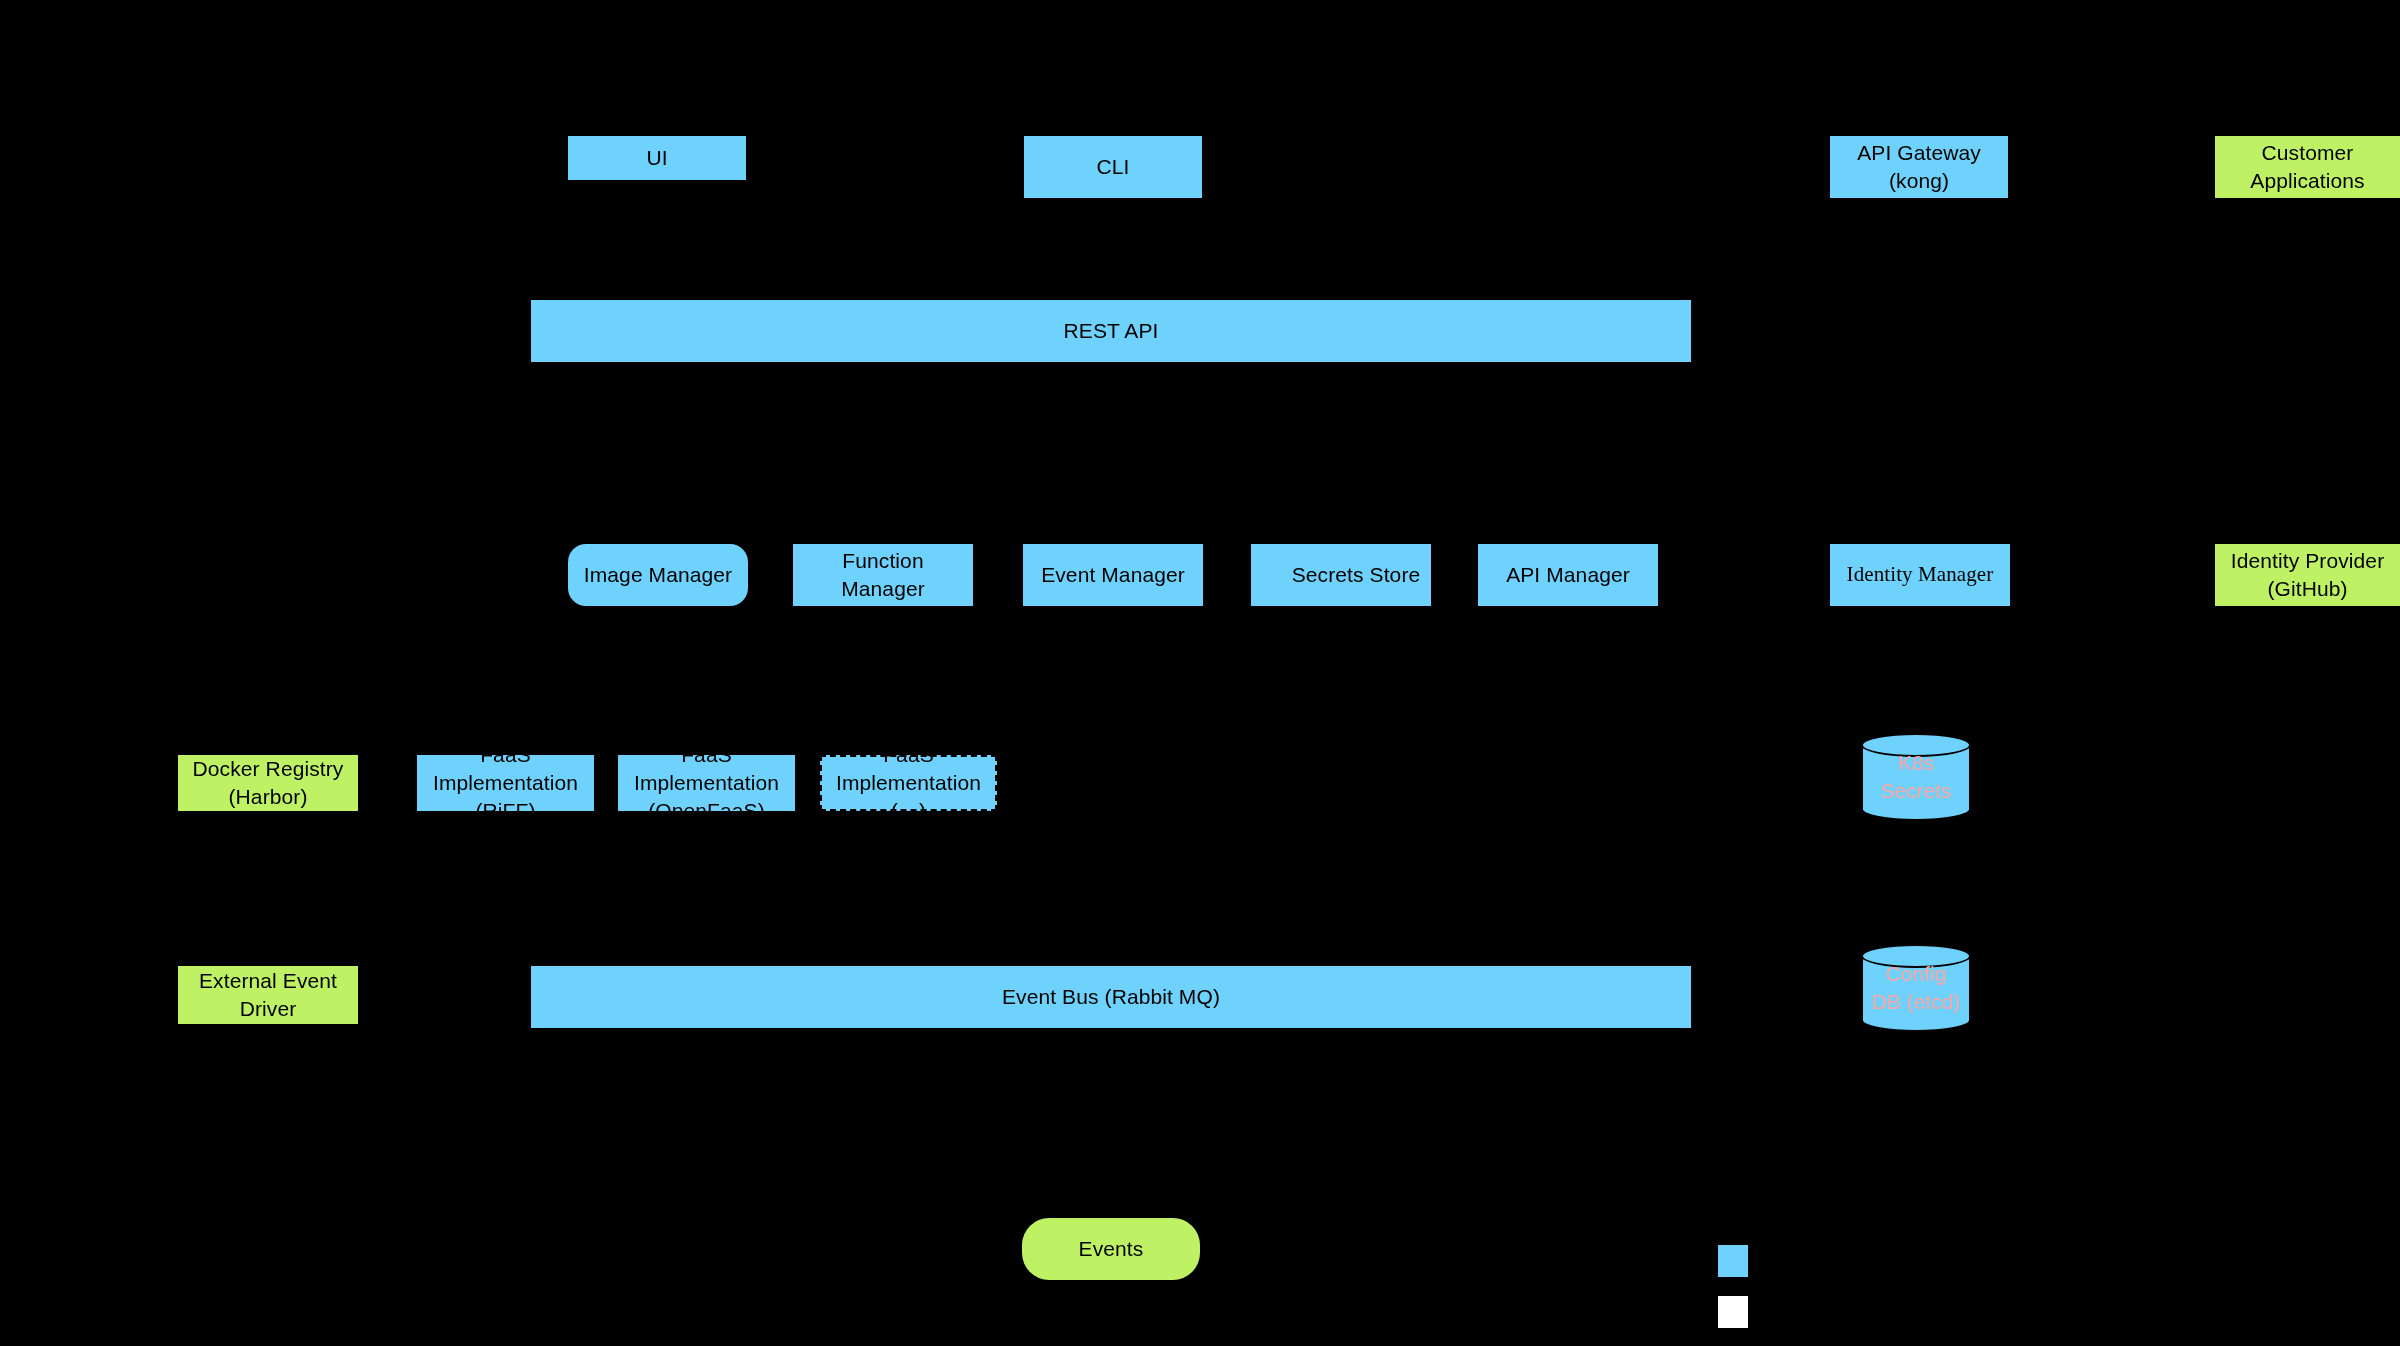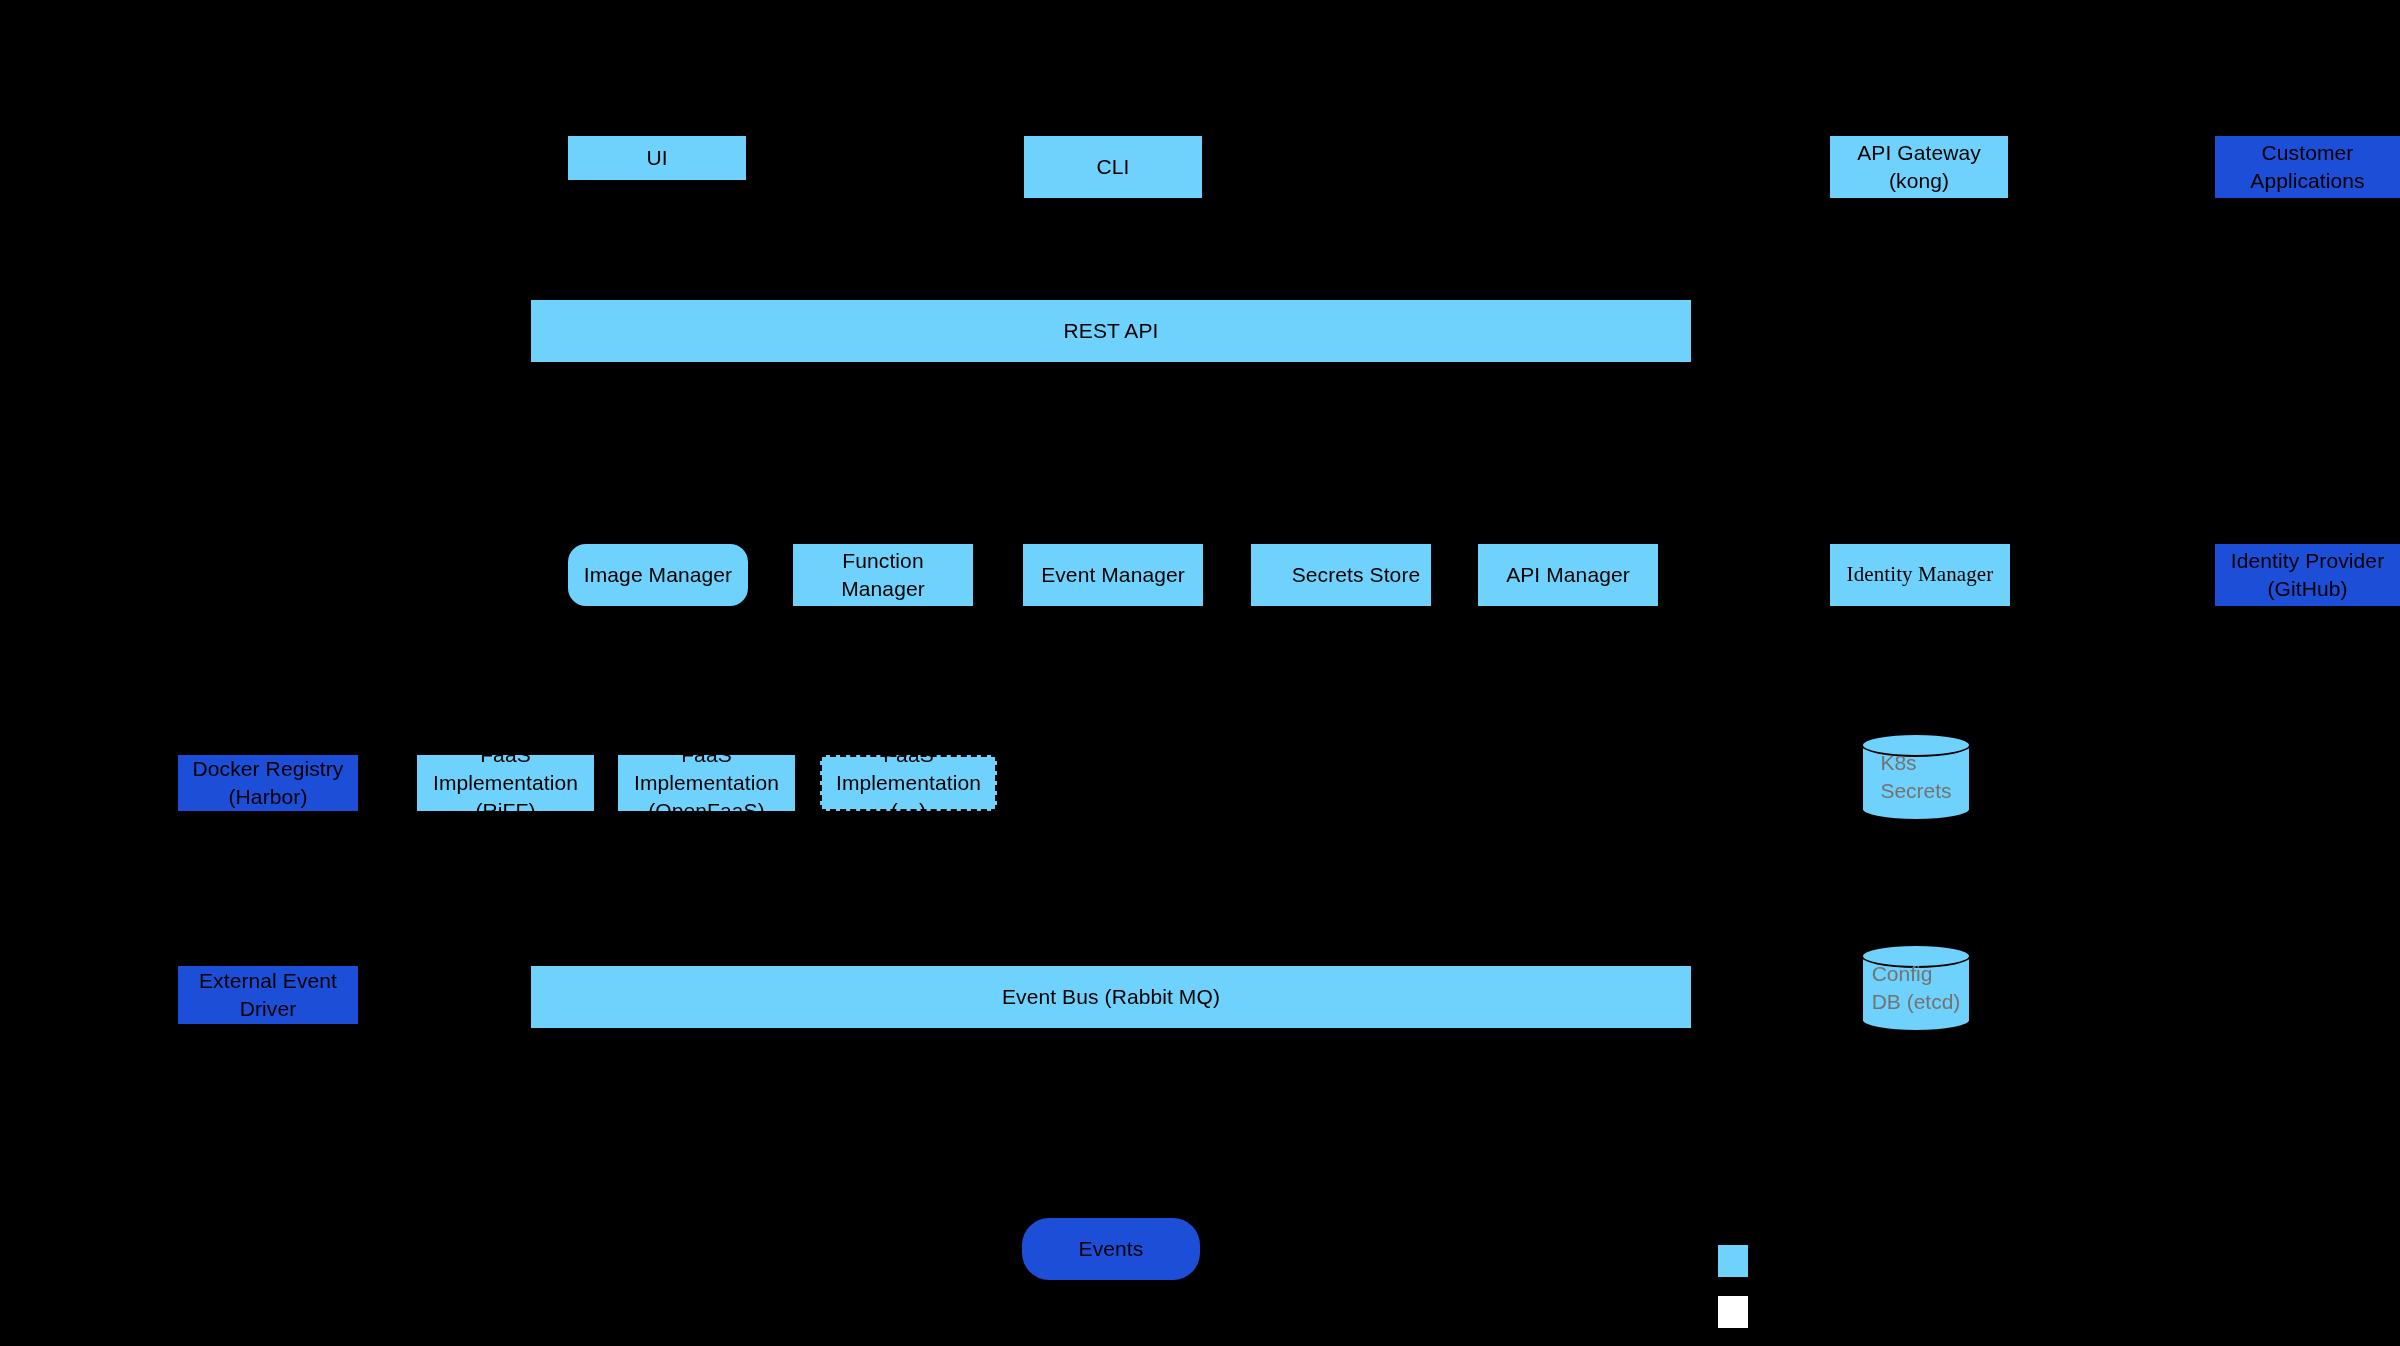--- a/index.html
+++ b/index.html
@@ -24,21 +24,21 @@
     justify-content: center;
     text-align: center;
     color: #000000;
     font-size: 21px;
     line-height: 1.32;
     letter-spacing: 0.1px;
     padding: 2px 6px;
     white-space: pre-line;
   }
   .fill-blue  { background: #6FD2FC; }
-  .fill-white { background: #1d4ed8; }
+  .fill-white { background: #bef264; }
   .border-dashed { border: 2px dashed #000000; }
   .border-none   { border: 0; }
 
   
   .cyl {
     position: absolute;
     box-sizing: border-box;
   }
   .cyl .cyl-body {
     position: absolute;
@@ -66,22 +66,22 @@
     border: 2px solid #000;
     border-radius: 50%;
     box-sizing: border-box;
   }
   .cyl .cyl-label {
     position: absolute;
     left: 0; right: 0; top: 0; bottom: 0;
     display: flex;
     align-items: center;
     justify-content: center;
-    text-align: left;
-    color: #737373;
+    text-align: center;
+    color: #fca5a5;
     font-size: 21px;
     line-height: 1.32;
     white-space: pre-line;
     z-index: 3;
   }
   .legend-swatch {
     position: absolute;
     box-sizing: border-box;
   }
 </style>

